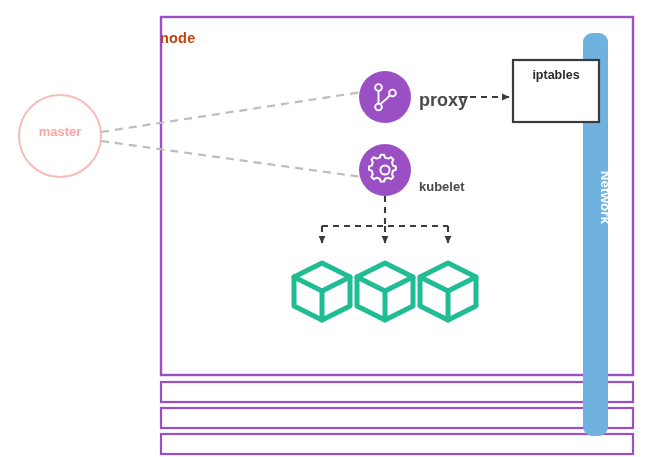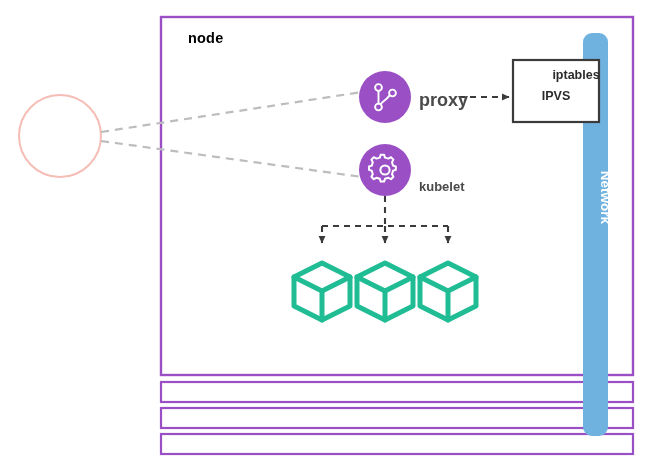--- a/index.html
+++ b/index.html
@@ -22,25 +22,25 @@
     left: 0;
     top: 0;
     width: 645px;
     height: 457px;
   }
   .lbl {
     position: absolute;
     white-space: nowrap;
   }
   .node-title {
-    left: 188px;
+    left: 160px;
     top: 30px;
     font-size: 14.5px;
     font-weight: bold;
-    color: #000000;
+    color: #c2410c;
     letter-spacing: .2px;
   }
   .master-label {
     left: 18px;
     top: 124px;
     width: 84px;
     text-align: center;
     font-size: 13px;
     font-weight: bold;
     color: #F6A8A0;
@@ -69,21 +69,20 @@
     color: #4a4a4a;
   }
   .ipt-line1 {
     left: 513px;
     top: 68px;
     width: 86px;
     text-align: center;
     font-size: 12.5px;
     font-weight: bold;
     color: #2b2b2b;
-    margin-left: 20px;
   }
   .ipt-line2 {
     left: 513px;
     top: 89px;
     width: 86px;
     text-align: center;
     font-size: 12.5px;
     font-weight: bold;
     color: #2b2b2b;
   }
@@ -171,25 +170,25 @@
       <g>
         <path d="M448 263 L476 277 L476 306 L448 320 L420 306 L420 277 Z"></path>
         <path d="M420 277 L448 291 L476 277"></path>
         <path d="M448 291 L448 320"></path>
       </g>
     </g>
   </svg>
 
   <div class="lbl node-title">node</div>
 
+  <div class="lbl master-label">master</div>
 
   <div class="lbl proxy-label">proxy</div>
 
   <div class="lbl kubelet-label">kubelet</div>
 
   <div class="lbl ipt-line1">iptables</div>
 
-  <div class="lbl ipt-line2">IPVS</div>
 
 
   <div class="lbl network-label">Network</div>
 
 </div>
 
 </body></html>

